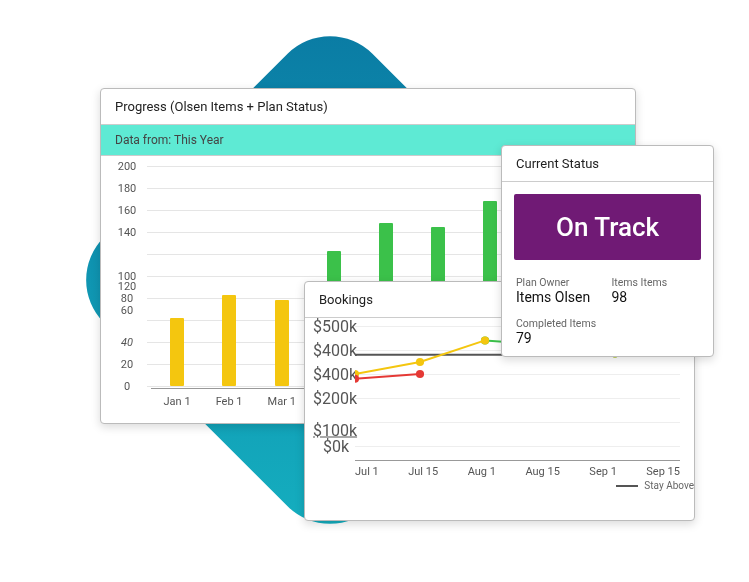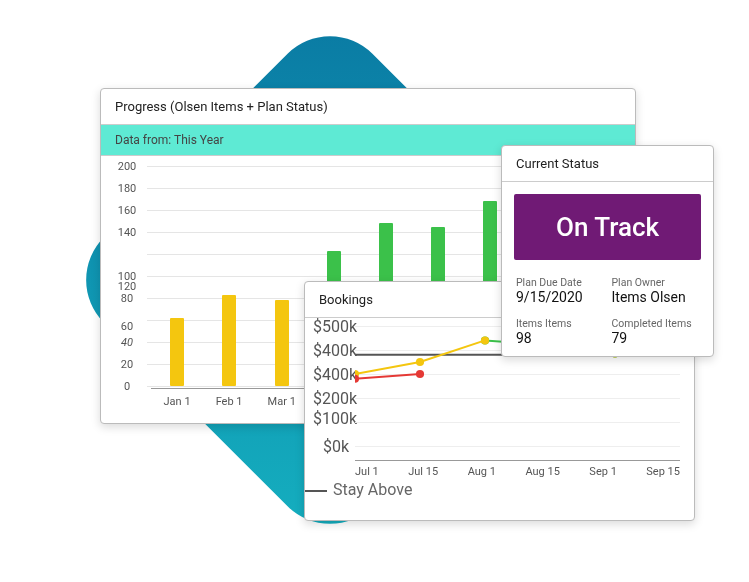--- a/index.html
+++ b/index.html
@@ -19,21 +19,21 @@
   .bar.green { background: #3BC14A; }
   .bar.yellow { background: #F4C60F; }
   .xlabels { position: absolute; left: 50px; right: 14px; bottom: 8px; display: flex; justify-content: space-around; font-size: 11px; color: #555; border-top: 1px solid #999; padding-top: 6px; }
   
   #bookings-card { left: 304px; top: 281px; width: 391px; height: 240px; z-index: 3; }
   .line-chart-area { position: relative; height: 160px; padding: 8px 14px 0 50px; }
   .line-ylabel { position: absolute; left: 8px; font-size: 16px; color: #555; text-align: right; width: 36px; transform: translateY(-50%); }
   .line-grid { position: absolute; left: 50px; right: 14px; border-top: 1px solid #eee; }
   .line-xlabels { position: absolute; left: 50px; right: 14px; bottom: 0px; display: flex; justify-content: space-between; font-size: 11px; color: #555; border-top: 1px solid #999; padding-top: 4px; }
   svg.line-svg { position: absolute; left: 50px; right: 14px; top: 8px; bottom: 20px; width: calc(100% - 64px); height: 120px; }
-  .legend { text-align: left; font-size: 16px; color: #666; padding: 2px 0 6px; }
+  .legend { text-align: right; font-size: 10px; color: #666; padding: 2px 0 6px; }
   .legend .swatch { display: inline-block; width: 22px; border-top: 2px solid #555; vertical-align: middle; margin-right: 6px; }
   
   #status-card { left: 501px; top: 145px; width: 213px; height: 212px; z-index: 4; }
   .status-banner { margin: 12px; background: #701a75; color: #fff; font-size: 26px; font-weight: 500; text-align: center; padding: 18px 8px; border-radius: 2px; }
   .status-grid { display: grid; grid-template-columns: 1fr 1fr; gap: 4px 8px; padding: 4px 14px 12px; }
   .stat-label { font-size: 10.5px; color: #666; }
   .stat-value { font-size: 14px; color: #111; font-weight: 400; margin-bottom: 8px; }
 </style>
 </head>
 <body>
@@ -45,21 +45,21 @@
   <div class="data-from">Data from: This Year</div>
   <div class="bar-chart-area">
 
     <div id="progress-ygrid">
         <div class="ylabel" style="top: 230px;">0</div>
         <div class="gridline" style="top: 230px;"></div>
         <div class="ylabel" style="top: 208px;">20</div>
         <div class="gridline" style="top: 208px;"></div>
         <div class="ylabel" style="top: 186px; font-style: italic;">40</div>
         <div class="gridline" style="top: 186px;"></div>
-        <div class="ylabel" style="top: 170px;">60</div>
+        <div class="ylabel" style="top: 154px;">60</div>
         <div class="gridline" style="top: 164px;"></div>
         <div class="ylabel" style="top: 142px;">80</div>
         <div class="gridline" style="top: 142px;"></div>
         <div class="ylabel" style="top: 120px;">100</div>
         <div class="gridline" style="top: 120px;"></div>
         <div class="ylabel" style="top: 98px; margin-top: 32px;">120</div>
         <div class="gridline" style="top: 98px;"></div>
         <div class="ylabel" style="top: 76px;">140</div>
         <div class="gridline" style="top: 76px;"></div>
         <div class="ylabel" style="top: 54px;">160</div>
@@ -111,21 +111,21 @@
       </div>
   </div>
 </div>
 
 <div id="bookings-card" class="card">
   <div class="card-title">Bookings</div>
   <div class="line-chart-area">
     <div id="line-ygrid">
         <div class="line-ylabel" style="top: 128px;">$0k</div>
         <div class="line-grid" style="top: 128px;"></div>
-        <div class="line-ylabel" style="top: 100px;">$100k</div>
+        <div class="line-ylabel" style="top: 112px; text-decoration: underline;">$100k</div>
         <div class="line-grid" style="top: 104px;"></div>
         <div class="line-ylabel" style="top: 80px;">$200k</div>
         <div class="line-grid" style="top: 80px;"></div>
         <div class="line-ylabel" style="top: 56px;">$400k</div>
         <div class="line-grid" style="top: 56px;"></div>
         <div class="line-ylabel" style="top: 32px;">$400k</div>
         <div class="line-grid" style="top: 32px;"></div>
         <div class="line-ylabel" style="top: 8px;">$500k</div>
         <div class="line-grid" style="top: 8px;"></div>
       </div>
@@ -158,24 +158,20 @@
   <div class="legend">
     <span class="swatch"></span><span>Stay Above</span>
   </div>
 </div>
 
 <div id="status-card" class="card">
   <div class="card-title">Current Status</div>
   <div class="status-banner">On Track</div>
   <div class="status-grid">
     <div>
-      <div class="stat-label">Plan Due Date</div>
-      <div class="stat-value">9/15/2020</div>
-    </div>
-    <div>
       <div class="stat-label">Plan Owner</div>
       <div class="stat-value">Items Olsen</div>
     </div>
     <div>
       <div class="stat-label">Items Items</div>
       <div class="stat-value">98</div>
     </div>
     <div>
       <div class="stat-label">Completed Items</div>
       <div class="stat-value">79</div>

